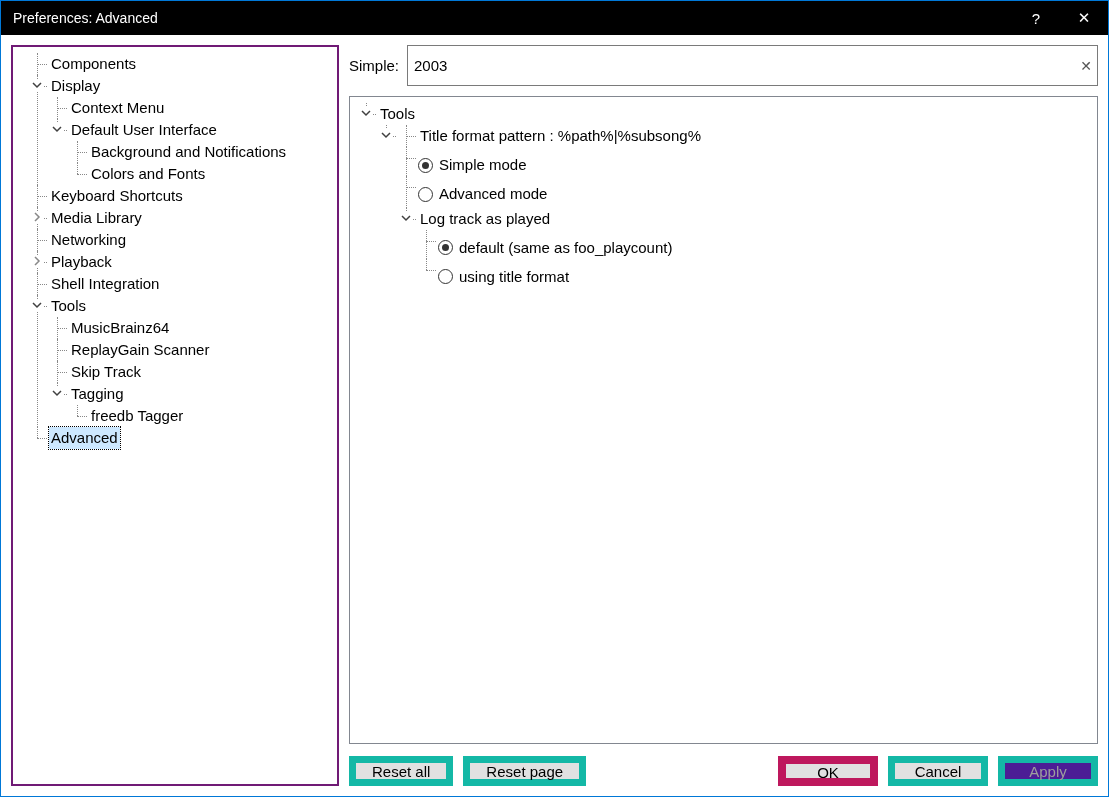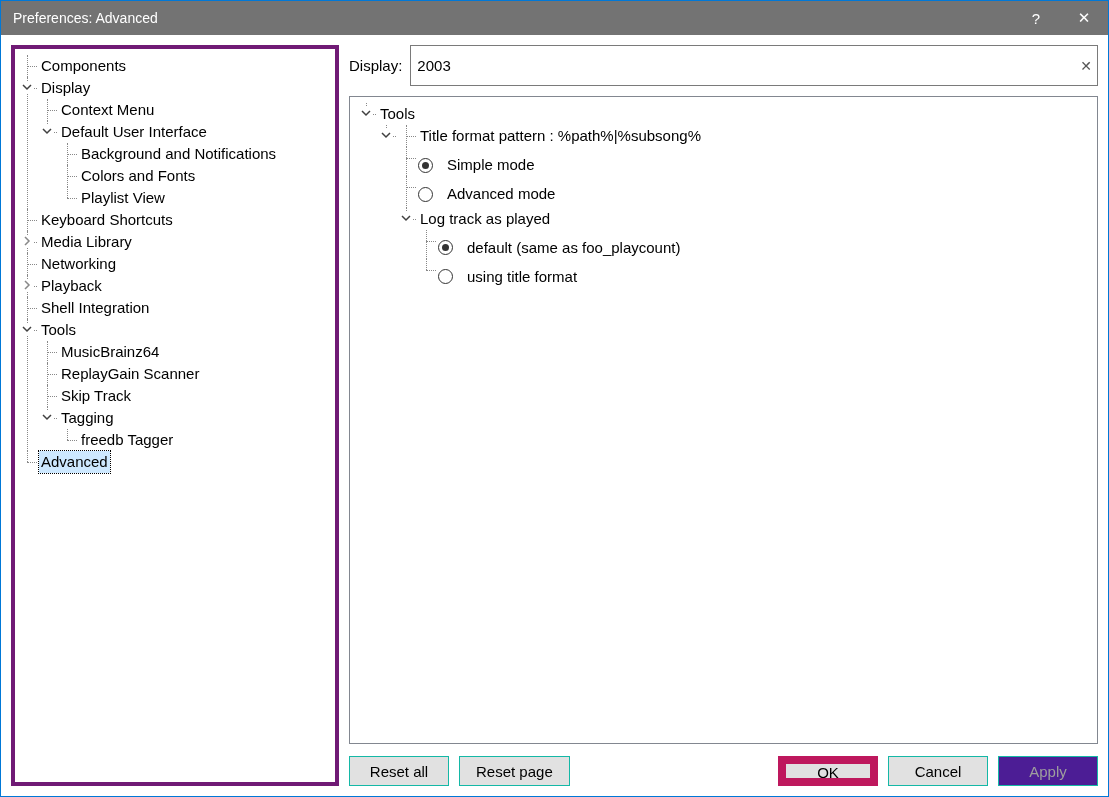--- a/index.html
+++ b/index.html
@@ -1,48 +1,48 @@
 <!DOCTYPE html>
 <html><head>
 <meta charset="utf-8">
 <style>
 * { box-sizing: border-box; margin: 0; padding: 0; font-family: "Segoe UI", Tahoma, sans-serif; }
 body { background: #fff; width: 1109px; height: 797px; overflow: hidden; border: 1px solid #0078d7; }
-.titlebar { background: #737373; color: #fff; height: 34px; display: flex; align-items: center; padding-left: 12px; font-size: 14px; }
+.titlebar { background: #000000; color: #fff; height: 34px; display: flex; align-items: center; padding-left: 12px; font-size: 14px; }
 .titlebar-title { flex: 1; }
 .titlebar-buttons { display: flex; height: 100%; }
 .titlebar-btn { width: 48px; height: 100%; display: flex; align-items: center; justify-content: center; font-size: 15px; cursor: pointer; }
 .content { display: flex; height: calc(100% - 34px); padding: 10px; gap: 10px; }
-.left-pane { width: 328px; border: 4px solid #701a75; padding: 6px 4px; overflow: auto; }
+.left-pane { width: 328px; border: 2px solid #701a75; padding: 6px 16px; overflow: auto; }
 .right-pane { flex: 1; display: flex; flex-direction: column; gap: 10px; }
 .filter-row { display: flex; align-items: center; gap: 8px; }
 .filter-label { font-size: 15px; }
 .filter-input-wrap { flex: 1; position: relative; }
 .filter-input { width: 100%; height: 41px; border: 1px solid #7a7a7a; padding: 2px 26px 2px 6px; font-size: 15px; }
 .filter-clear { position: absolute; right: 6px; top: 50%; transform: translateY(-50%); cursor: pointer; font-size: 14px; color: #555; }
 .main-tree { flex: 1; border: 1px solid #828790; padding: 6px 8px; overflow: auto; }
 .button-row { display: flex; gap: 10px; align-items: center; padding-top: 2px; }
 .button-spacer { flex: 1; }
-.btn { min-width: 100px; height: 30px; border: 1px solid #14b8a6; background: #e1e1e1; font-size: 15px; cursor: pointer; padding: 0 16px; }
+.btn { min-width: 100px; height: 30px; border: 7px solid #14b8a6; background: #e1e1e1; font-size: 15px; cursor: pointer; padding: 0 16px; }
 .btn-default { border: 8px solid #be185d; background: #e1e1e1; }
 .btn-disabled { color: #9e9e9e; background: #4c1d95; cursor: default; }
 
 
 .tree { font-size: 15px; line-height: 22px; }
 .tree ul { list-style: none; padding-left: 0; }
 .tree li { position: relative; padding-left: 20px; }
 .tree li::before { content: ""; position: absolute; left: 8px; top: 0; bottom: 0; border-left: 1px dotted #888; }
 .tree li::after { content: ""; position: absolute; left: 8px; top: 11px; width: 10px; border-top: 1px dotted #888; }
 .tree > ul > li::before { top: 0; }
 .tree li:last-child::before { height: 11px; }
 .tree-toggle { position: absolute; left: 2px; top: 4px; width: 12px; height: 12px; cursor: pointer; display: flex; align-items: center; justify-content: center; background: #fff; z-index: 1; }
 .tree-toggle svg { display: block; }
 .tree-label { display: inline-block; padding: 0 2px; cursor: default; white-space: nowrap; }
 .tree-label.selected { background: #cde8ff; outline: 1px dotted #000; }
-.tree-radio { display: inline-flex; align-items: center; gap: 12px; cursor: pointer; margin-top: 7px; }
+.tree-radio { display: inline-flex; align-items: center; gap: 4px; cursor: pointer; margin-top: 7px; }
 .radio-circle { width: 15px; height: 15px; border: 1px solid #333; border-radius: 50%; display: inline-flex; align-items: center; justify-content: center; margin-right: 2px; background:#fff; }
 .radio-dot { width: 7px; height: 7px; border-radius: 50%; background: #333; }
 </style>
 </head>
 <body>
 
 <div class="titlebar">
   <span class="titlebar-title">Preferences: Advanced</span>
   <div class="titlebar-buttons">
     <div class="titlebar-btn">
@@ -71,21 +71,20 @@
           <li>
             <span class="tree-toggle">
                 <svg width="10" height="10">
                   <path d="M1 3 L5 7 L9 3" fill="none" stroke="#404040" stroke-width="1.5"></path>
                 </svg>
               </span>
             <span class="tree-label">Default User Interface</span>
             <ul>
               <li><span class="tree-label">Background and Notifications</span></li>
               <li><span class="tree-label">Colors and Fonts</span></li>
-              <li><span class="tree-label">Playlist View</span></li>
             </ul>
           </li>
         </ul>
       </li>
       <li><span class="tree-label">Keyboard Shortcuts</span></li>
       <li>
         <span class="tree-toggle">
             <svg width="10" height="10">
               <path d="M3 1 L7 5 L3 9" fill="none" stroke="#888" stroke-width="1.5"></path>
             </svg>
@@ -125,21 +124,21 @@
             </ul>
           </li>
         </ul>
       </li>
       <li><span class="tree-label selected">Advanced</span></li>
     </ul>
   </div>
 
   <div class="right-pane">
     <div class="filter-row">
-      <span class="filter-label">Display:</span>
+      <span class="filter-label">Simple:</span>
       <div class="filter-input-wrap">
         <input class="filter-input" type="text" value="2003" style="">
         <span class="filter-clear">✕</span>
       </div>
     </div>
 
     <div class="main-tree tree">
       <ul>
         <li>
           <span class="tree-toggle">

